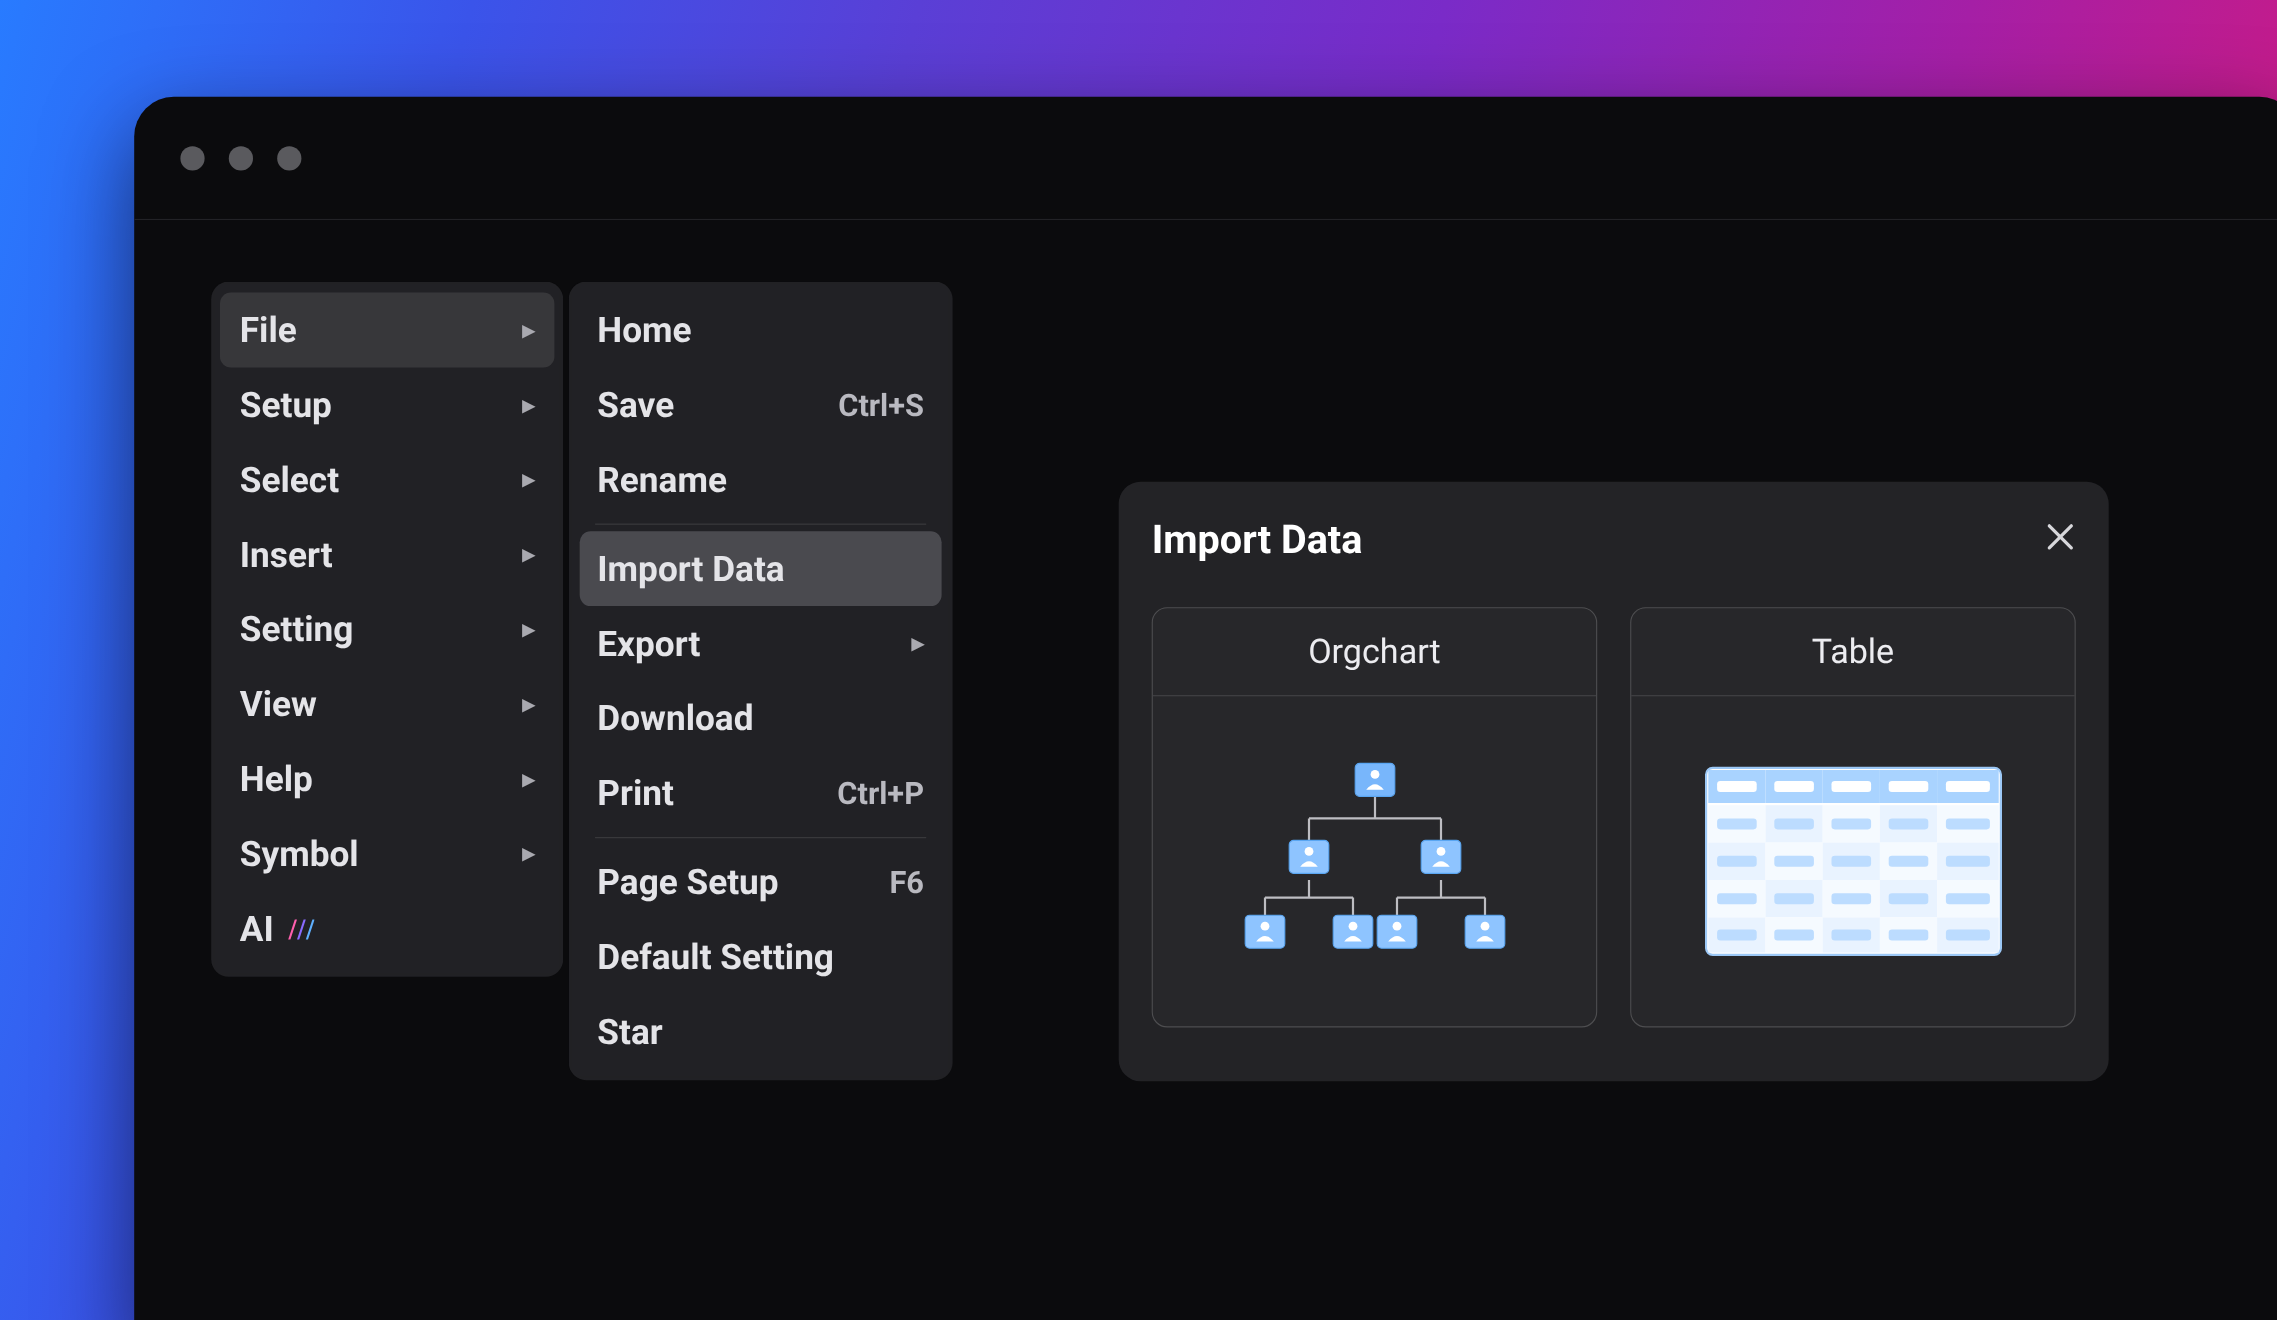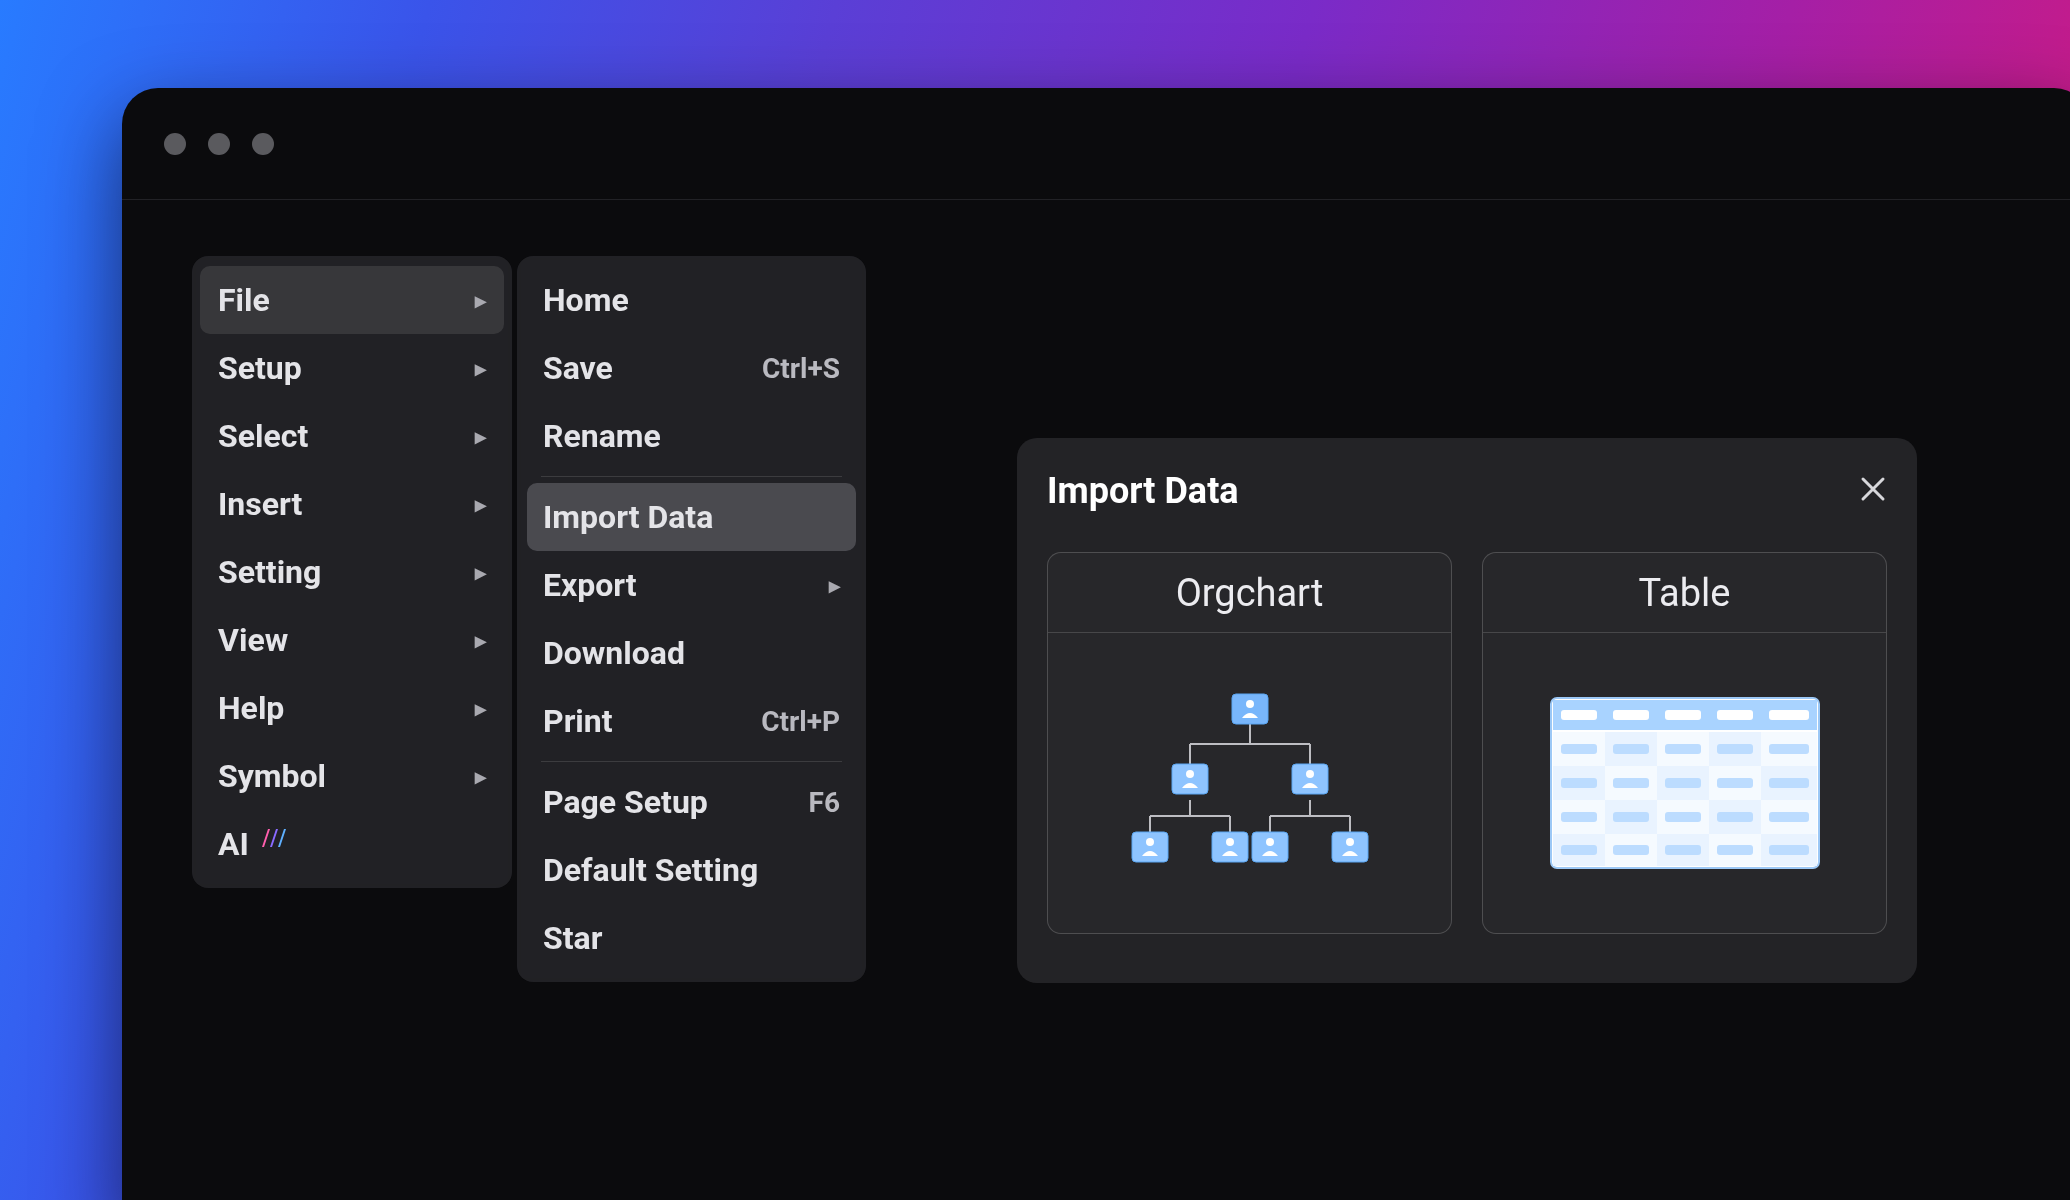--- a/index.html
+++ b/index.html
@@ -63,21 +63,21 @@
     margin: 0 10px;
     padding: 0 16px;
   }
   .menu-item .label, .submenu-item .label { flex: 1; }
   .menu-item .chev, .submenu-item .chev { color: #a9a9b0; font-size: 22px; margin-left: 10px; }
   .submenu-item .shortcut { color: #b9b9c0; font-size: 28px; }
   .menu-sep, .submenu-sep {
     height: 1px; margin: 6px 24px;
     background: rgba(255,255,255,0.12);
   }
-  .ai-row { display:flex; align-items:flex-start; gap:11px; }
+  .ai-row { display:flex; align-items:center; gap:11px; }
   .ai-badge {
     display:inline-block; width:26px; height:24px;
   }
 
   
   .dialog {
     position: absolute;
     left: 895px; top: 238px;
     width: 900px; height: 545px;
     background: rgba(46,46,50,0.70);
@@ -96,21 +96,21 @@
   }
   .card {
     flex:1;
     border: 1px solid rgba(255,255,255,0.18);
     border-radius: 14px;
     overflow: hidden;
     background: rgba(255,255,255,0.02);
   }
   .card-title {
     height: 80px; display:flex; align-items:center; justify-content:center;
-    font-size: 38px; color:#ececf0;
+    font-size: 31px; color:#ececf0;
     border-bottom: 1px solid rgba(255,255,255,0.15);
   }
   .card-body {
     height: 300px; display:flex; align-items:center; justify-content:center;
   }
 
   
   .node-rect { fill:#8ec4ff; stroke:#5aa6f2; stroke-width:1; }
   .node-rect.top { fill:#78b6fb; }
   .node-head { fill:#ffffff; }

